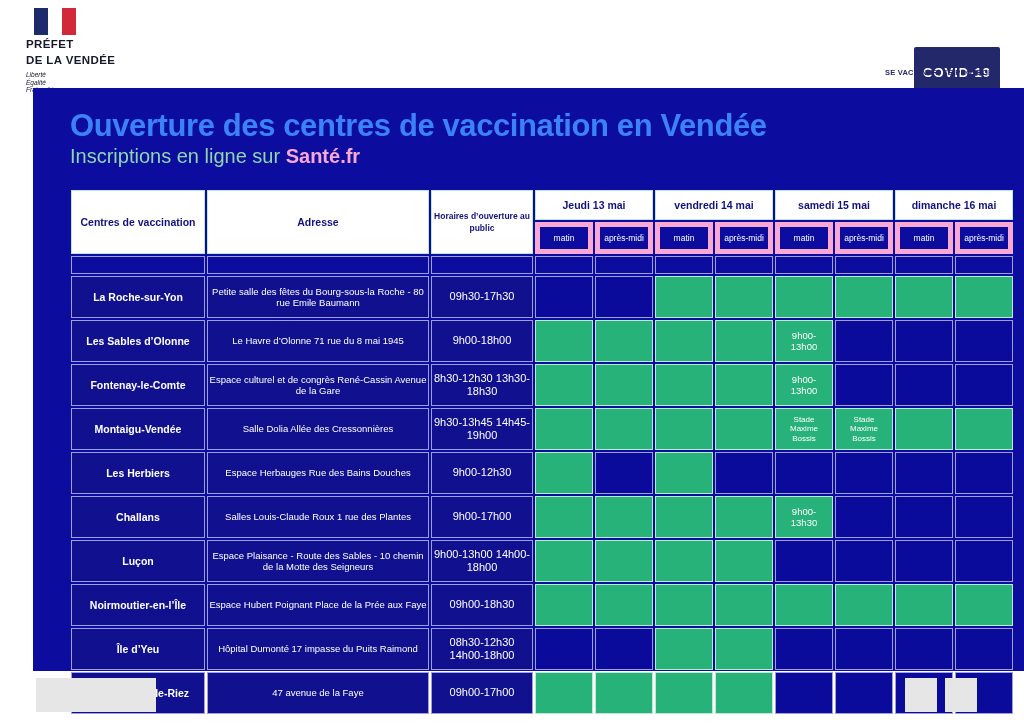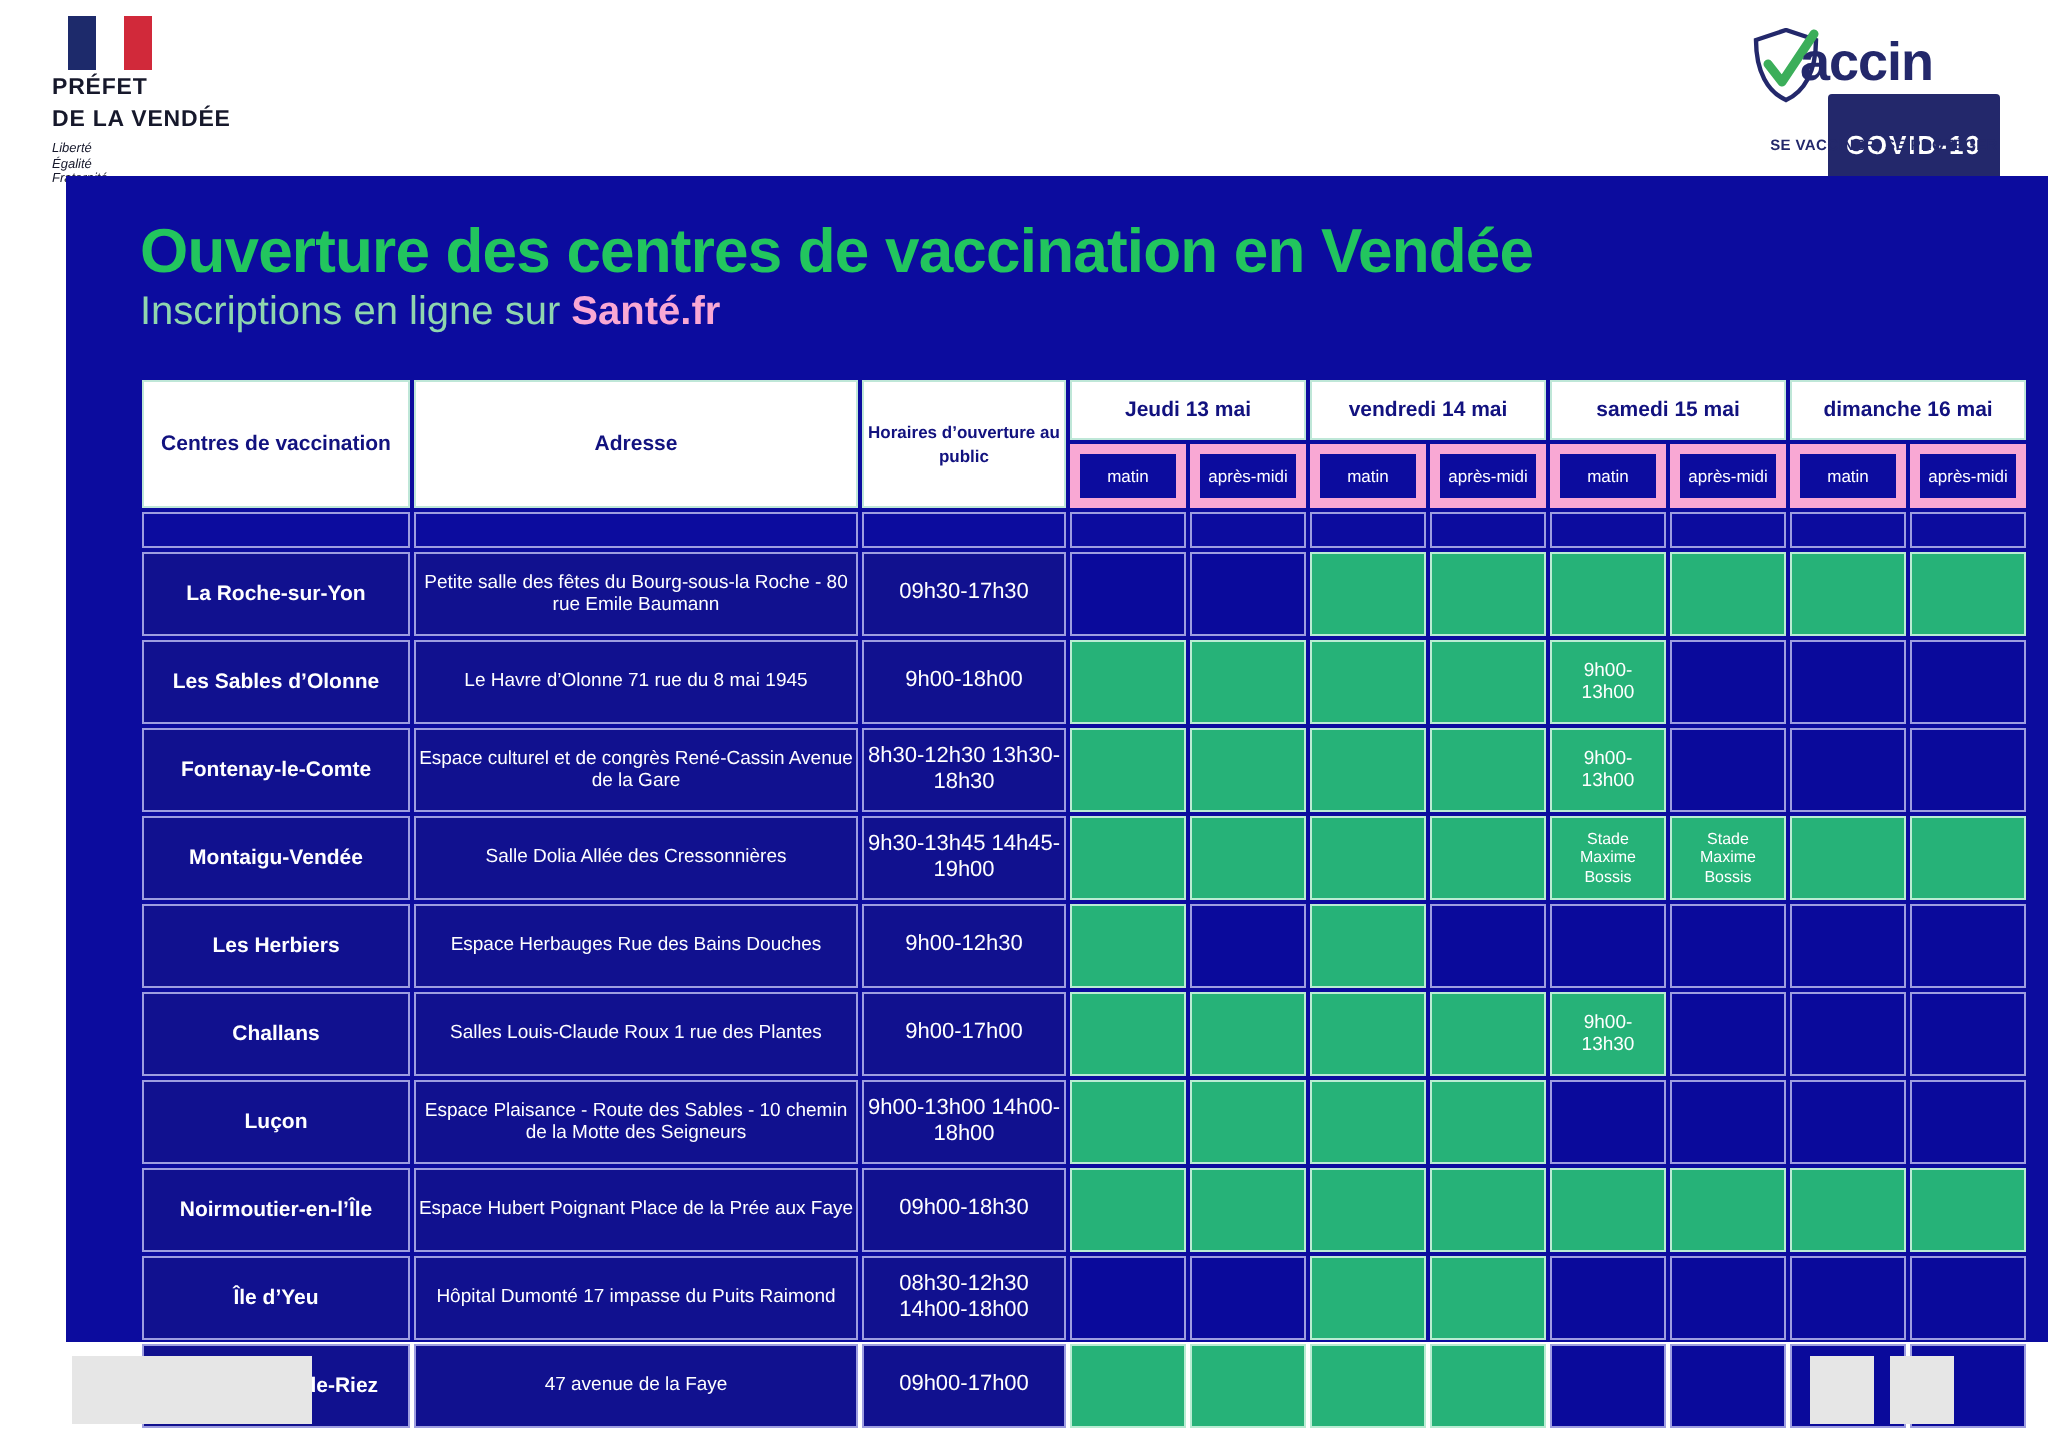--- a/index.html
+++ b/index.html
@@ -34,21 +34,21 @@
 
   .vaccin{position:absolute;right:16px;top:14px;width:132px;height:62px;}
   .vac-row{position:relative;height:36px;}
   .shield{position:absolute;left:0;top:0;width:34px;height:38px;}
   .vaccin .word{position:absolute;left:24px;top:1px;font-size:27px;font-weight:bold;color:#23286b;letter-spacing:-.5px;line-height:32px;}
   .covid{position:absolute;left:38px;top:33px;background:#23286b;color:#fff;font-size:13px;font-weight:bold;letter-spacing:1px;padding:18px 9px;border-radius:2px;}
   .vaccin .tag{position:absolute;left:0;top:54px;width:132px;text-align:center;font-size:7.5px;font-weight:bold;color:#23286b;letter-spacing:.2px;}
 
   
   .panel{position:absolute;left:33px;top:88px;width:991px;height:583px;background:#0c0c9e;}
-  .title{position:absolute;left:37px;top:20px;font-size:31px;font-weight:bold;color:#22c55e;letter-spacing:-.4px;}
+  .title{position:absolute;left:37px;top:20px;font-size:31px;font-weight:bold;color:#3b82f6;letter-spacing:-.4px;}
   .subtitle{position:absolute;left:37px;top:57px;font-size:20px;color:#8fd6ae;}
   .subtitle b{color:#f9a8d4;}
 
   
   .tablewrap{position:absolute;left:36px;top:100px;width:925px;}
   table{border-collapse:separate;border-spacing:2px;width:925px;table-layout:fixed;}
   th,td{padding:0;vertical-align:middle;text-align:center;}
 
   .hdr-white{background:#ffffff;color:#12127f;font-weight:bold;font-size:10.5px;line-height:12px;}
   .hdr-blue{background:#0c0c9e;color:#ffffff;font-weight:normal;font-size:8.5px;height:22px;border:5px solid #f9a8d4;}
@@ -89,27 +89,20 @@
       <div class="p1">DE LA VENDÉE</div>
       <div class="motto">
         <div>Liberté</div>
         <div>Égalité</div>
         <div>Fraternité</div>
       </div>
     </div>
 
 
     <div class="vaccin">
-      <div class="vac-row">
-        <svg class="shield" viewBox="0 0 34 38">
-          <path d="M17 1 L32 6 C32 22 26 32 17 36 C8 32 2 22 2 6 Z" fill="#ffffff" stroke="#23286b" stroke-width="2.2"></path>
-          <path d="M8 18 L15 27 L31 3" fill="none" stroke="#3bae5a" stroke-width="4.5" stroke-linecap="round" stroke-linejoin="round"></path>
-        </svg>
-        <span class="word">accin</span>
-      </div>
       <span class="covid">COVID-19</span>
       <div class="tag">SE VACCINER, SE PROTÉGER</div>
     </div>
   </div>
 
   <div class="panel">
     <div class="title">Ouverture des centres de vaccination en Vendée</div>
     <div class="subtitle">
       <span>Inscriptions en ligne sur </span><b>Santé.fr</b>
     </div>

